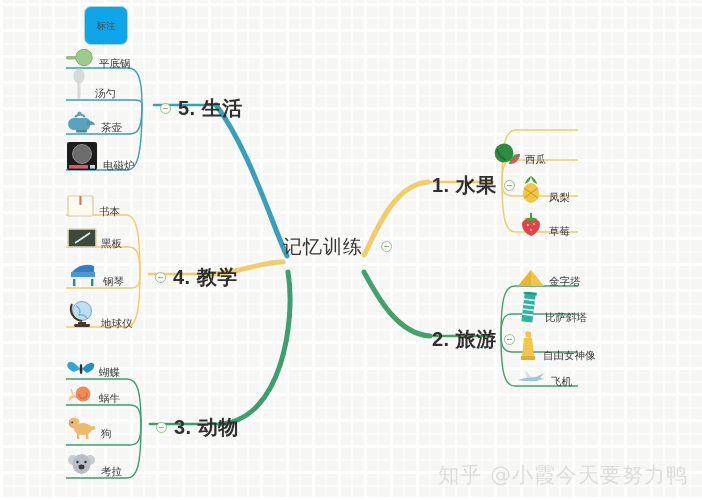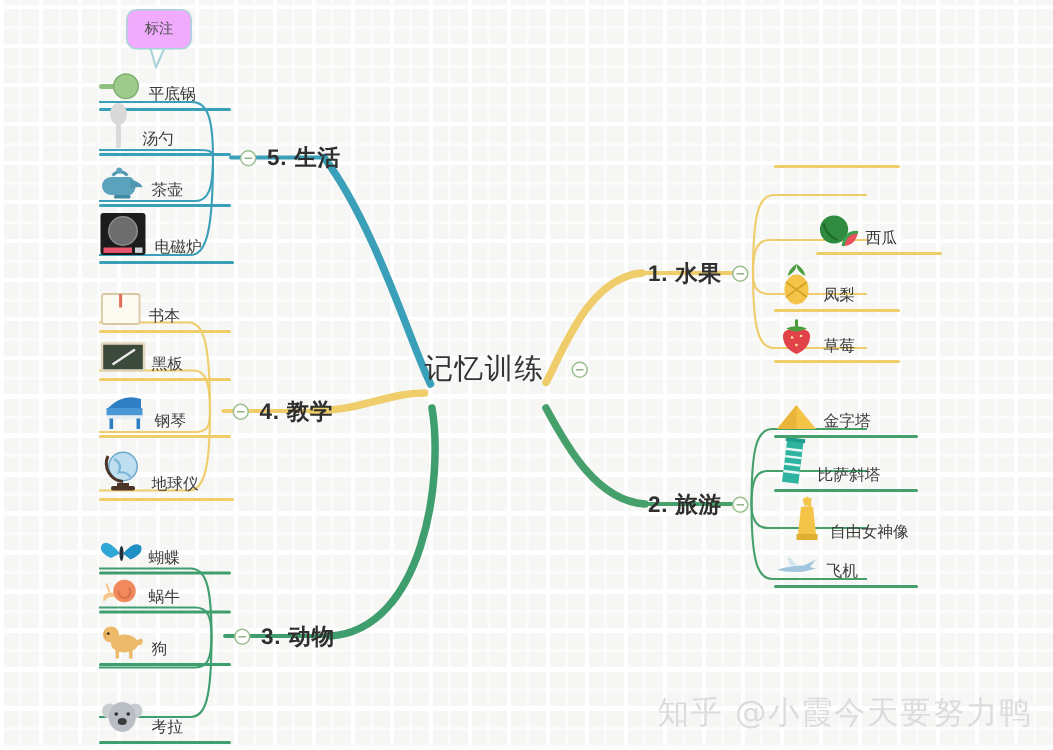--- a/index.html
+++ b/index.html
@@ -27,43 +27,43 @@
   }
   
   #center-node{
     left:283px;top:237px;
     display:flex;align-items:center;gap:18px;
   }
   #center-node .node-label{font-size:19px;letter-spacing:1px;color:#333;}
 
   
   .branch-topic{display:flex;align-items:center;gap:7px;}
-  .branch-topic .node-label{font-size:15px;font-weight:bold;letter-spacing:.5px;}
+  .branch-topic .node-label{font-size:20px;font-weight:bold;letter-spacing:.5px;}
 
   
   .toggle{
     width:11px;height:11px;border-radius:50%;
     border:1px solid #9bbf92;background:#fdfdfc;
     display:flex;align-items:center;justify-content:center;
     flex:0 0 auto;box-sizing:border-box;
   }
   .toggle i{display:block;width:5px;height:1px;background:#8fb486;}
 
   
-  .leaf{position:absolute;display:flex;flex-direction:column;}
+  .leaf{position:absolute;display:flex;}
   .leaf-row{display:flex;align-items:flex-end;gap:3px;height:26px;}
   .leaf .ic{flex:0 0 auto;display:block;}
   .leaf .node-label{font-size:10.5px;padding-bottom:2px;color:#3a3a3a;}
   .leaf .bar{height:2px;border-radius:1px;margin-top:2px;}
 
   
   #callout{
     position:absolute;left:84px;top:6px;
-    width:44px;height:27px;box-sizing:border-box;
-    border:1.4px solid #a8d3d9;border-radius:7px;background:#f0abfc;
+    width:44px;height:39px;box-sizing:border-box;
+    border:1.4px solid #a8d3d9;border-radius:7px;background:#0ea5e9;
     display:flex;align-items:center;justify-content:center;
   }
   #callout .node-label{font-size:9.5px;color:#4a4a4a;}
 
   
   #watermark{
     position:absolute;right:14px;bottom:11px;z-index:3;
     font-size:21px;color:#dcdcdc;letter-spacing:1px;white-space:nowrap;
     font-family:"DejaVu Sans",sans-serif;
   }
@@ -281,21 +281,21 @@
         <circle cx="6.2" cy="8.4" r="0.9" fill="#3a2a16"></circle>
         <path d="M25 13 q5 -3 4 2 q-2 2 -4 1" fill="#edb96a"></path>
         <rect x="11" y="19" width="2.4" height="6" fill="#edb96a"></rect>
         <rect x="20" y="19" width="2.4" height="6" fill="#edb96a"></rect>
       </svg>
       <span class="node-label">狗</span>
     </div>
     <div class="bar" style="background:#3f9e6e;"></div>
   </div>
 
-  <div class="leaf" style="left:66px;top:464px;width:88px;">
+  <div class="leaf" style="left:66px;top:450px;width:88px;">
     <div class="leaf-row" style="height:28px;">
       <svg class="ic" width="32" height="28" viewBox="0 0 32 28">
         <circle cx="7" cy="10" r="5" fill="#c9cdd2"></circle>
         <circle cx="24" cy="10" r="5" fill="#c9cdd2"></circle>
         <ellipse cx="15.5" cy="14" rx="9" ry="10" fill="#b9bec4"></ellipse>
         <ellipse cx="15.5" cy="17" rx="3" ry="2.4" fill="#3b3b3b"></ellipse>
         <circle cx="11.5" cy="12" r="1.2" fill="#2e2e2e"></circle>
         <circle cx="19.5" cy="12" r="1.2" fill="#2e2e2e"></circle>
       </svg>
       <span class="node-label">考拉</span>
@@ -307,21 +307,21 @@
     <span class="node-label">1. 水果</span>
     <span class="toggle">
         <i></i>
       </span>
   </div>
 
   <div class="leaf" style="left:516px;top:108px;width:84px;">
     <div class="bar" style="background:#efcd6a;"></div>
   </div>
 
-  <div class="leaf" style="left:544px;top:140px;width:84px;">
+  <div class="leaf" style="left:492px;top:140px;width:84px;">
     <div class="leaf-row">
       <svg class="ic" width="30" height="24" viewBox="0 0 30 24">
         <circle cx="12" cy="11" r="9.4" fill="#2e8b3f"></circle>
         <path d="M5 7 q2 8 9 11" fill="none" stroke="#1f6b2c" stroke-width="1.6"></path>
         <path d="M18 22 q2 -10 10 -9 q-2 9 -10 9 z" fill="#e8505b"></path>
         <path d="M18 22 q2 -10 10 -9" fill="none" stroke="#3da14f" stroke-width="2"></path>
       </svg>
       <span class="node-label">西瓜</span>
     </div>
     <div class="bar" style="background:#efcd6a;"></div>

